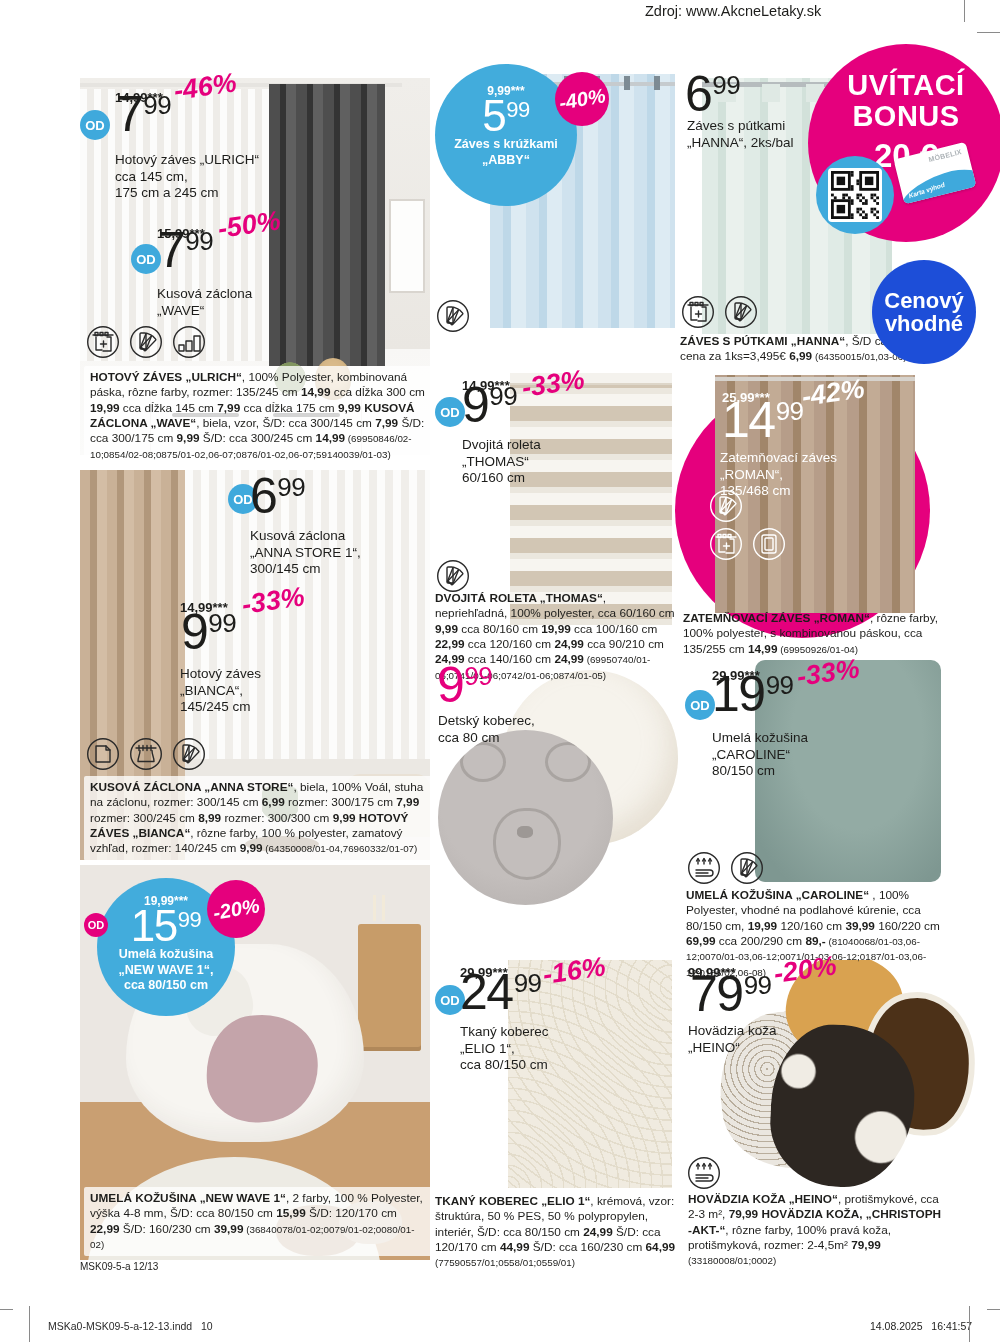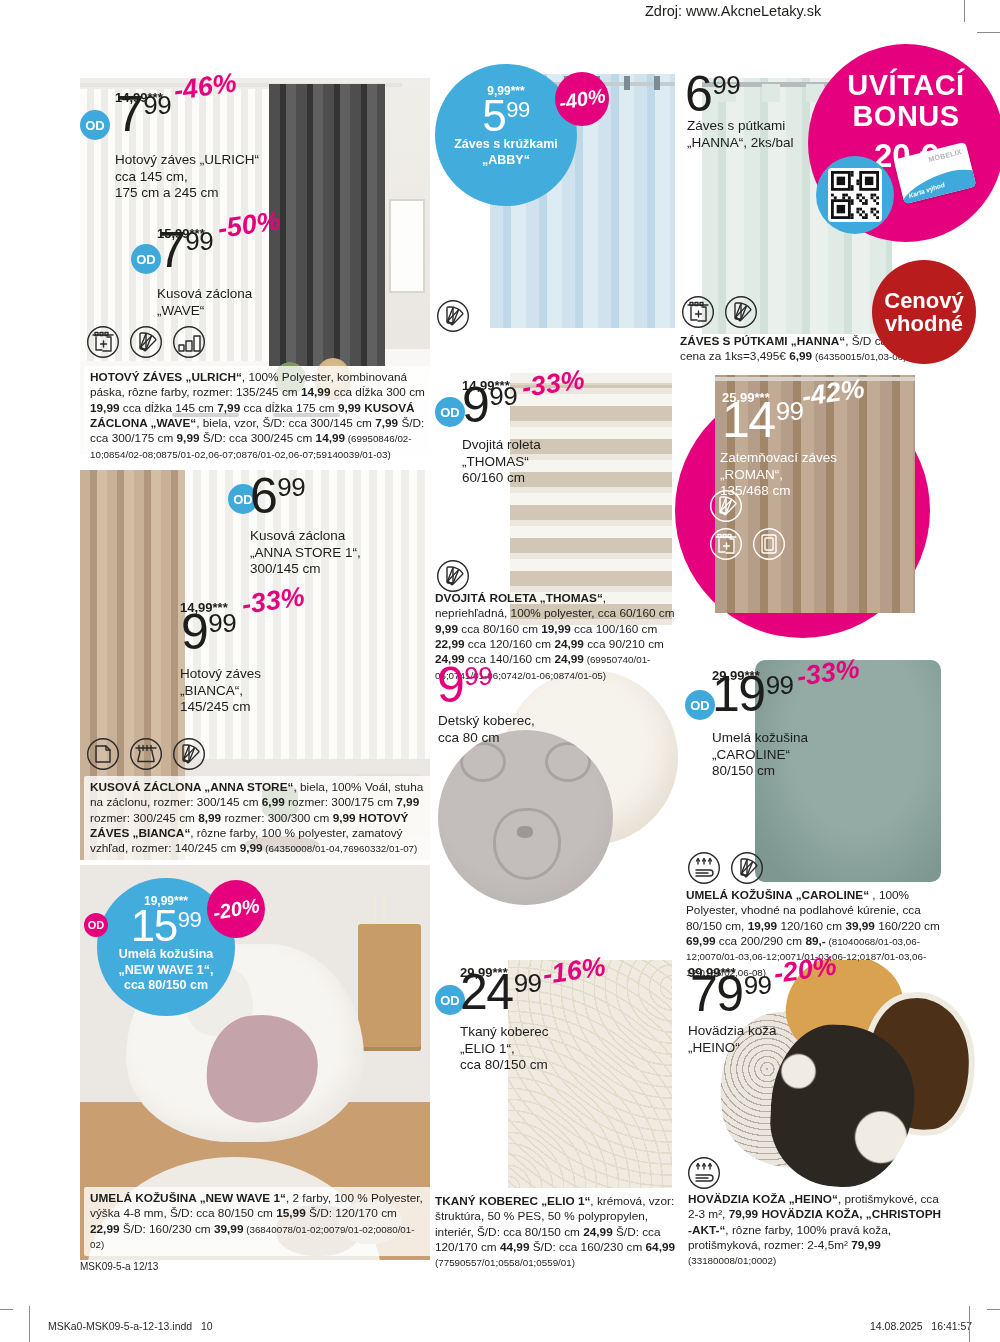--- a/index.html
+++ b/index.html
@@ -37,21 +37,21 @@
   .wblob{position:absolute;left:808px;top:44px;width:196px;height:198px;background:#e5007d;border-radius:50%;color:#fff;text-align:center;padding-top:26px;box-sizing:border-box;z-index:4}
   .wline{font-size:29px;font-weight:800;line-height:1.06;letter-spacing:.5px}
   .wamount{font-size:33px;font-weight:800;margin-top:6px}
   .qrc{position:absolute;left:816px;top:156px;width:78px;height:78px;border-radius:50%;background:#3fa9dc;display:flex;align-items:center;justify-content:center;z-index:5}
   .qr{width:54px;height:54px;background:#fff;border-radius:4px;padding:3px;box-sizing:border-box}
   .qr svg{width:100%;height:100%;display:block}
   .mcard{position:absolute;left:898px;top:150px;width:74px;height:46px;background:#fff;border-radius:5px;transform:rotate(-14deg);box-shadow:0 1px 3px rgba(0,0,0,.2);overflow:hidden;z-index:4}
   .mcard-brand{font-size:7px;font-weight:800;color:#aeb4b8;text-align:right;padding:5px 6px 0 0;letter-spacing:.3px}
   .mcard-wave{position:absolute;left:-6px;bottom:-5px;width:120%;height:25px;background:#3fa9dc;border-radius:60% 40% 0 0/90% 70% 0 0;transform:rotate(-4deg)}
   .mcard-wave span{font-size:6.5px;color:#fff;font-weight:700;font-style:italic;display:block;padding:7px 0 0 12px}
-  .ctrh{position:absolute;left:872px;top:260px;width:104px;height:104px;border-radius:50%;background:#b91c1c;color:#fff;display:flex;flex-direction:column;align-items:center;justify-content:center;font-weight:800;font-size:22px;line-height:1.05;z-index:4}
+  .ctrh{position:absolute;left:872px;top:260px;width:104px;height:104px;border-radius:50%;background:#1d4ed8;color:#fff;display:flex;flex-direction:column;align-items:center;justify-content:center;font-weight:800;font-size:22px;line-height:1.05;z-index:4}
   .blob{border-radius:50%;background:#e5007d;z-index:0}
   
   .ph-ulrich{background:linear-gradient(180deg,#f0eeea,#eae7e2 72%,#f8f7f5 72%,#fbfbfa)}
   .u-sheer{left:0;top:3%;width:60%;height:72%;background:repeating-linear-gradient(90deg,#fcfcfb 0 7px,#eeece8 7px 14px)}
   .u-rod{left:0;top:1.2%;width:92%;height:4px;background:#e6e4e0}
   .u-dark{left:54%;top:1.5%;width:33%;height:75%;background:repeating-linear-gradient(90deg,#4e4e4e 0 11px,#343434 11px 17px,#606060 17px 27px)}
   .u-frame{right:1.5%;top:32%;width:9%;height:24%;background:#fdfdfc;border:2px solid #d9d5cf}
   .u-dresser{left:20%;bottom:0;width:60%;height:16%;background:#fbfbfa;border:1px solid #e2e0dc;border-bottom:none}
   .u-dresser:before,.u-dresser:after{content:"";position:absolute;left:10%;top:30%;width:32%;height:4px;background:#3c3c3c;border-radius:2px}
   .u-dresser:after{left:58%}
@@ -430,20 +430,21 @@
             <path d="M11 13v13h6"></path>
             <path d="M22 13h4v14h-8"></path>
             <path d="M15.5 20h6M18.5 17v6"></path>
           </svg></span>
         <span class="cicon"><svg viewBox="0 0 36 36">
             <circle cx="18" cy="18" r="15.3"></circle>
             <rect x="11" y="9" width="14" height="18" rx="2"></rect>
             <rect x="14" y="12" width="8" height="12" rx="1"></rect>
           </svg></span>
       </div>
+    <div class="desc lay" style="left:3px;top:243px;width:260px"><span class="seg-b">ZATEMŇOVACÍ ZÁVES „ROMAN“</span><span class="seg-r">, rôzne farby, 100% polyester, s kombinovanou páskou, cca 135/255 cm </span><span class="seg-b">14,99</span><span class="seg-s"> (69950926/01-04)</span></div>
   </div>
 
   <div class="card" style="left:680px;top:660px;width:300px;height:295px">
     <div class="photo ph-car" style="left:75px;top:0;width:186px;height:222px"></div>
     <div class="old lay" style="left:32px;top:8px">29,99***</div>
     <div class="pct lay" style="left:117px;top:2px">-33%</div>
     <div class="od lay" style="left:5px;top:30px">OD</div>
     <div class="price lay" style="left:32px;top:14px"><span>19</span><span class="cents">99</span></div>
     <div class="caption lay" style="left:32px;top:70px">Umelá kožušina
 „CAROLINE“

